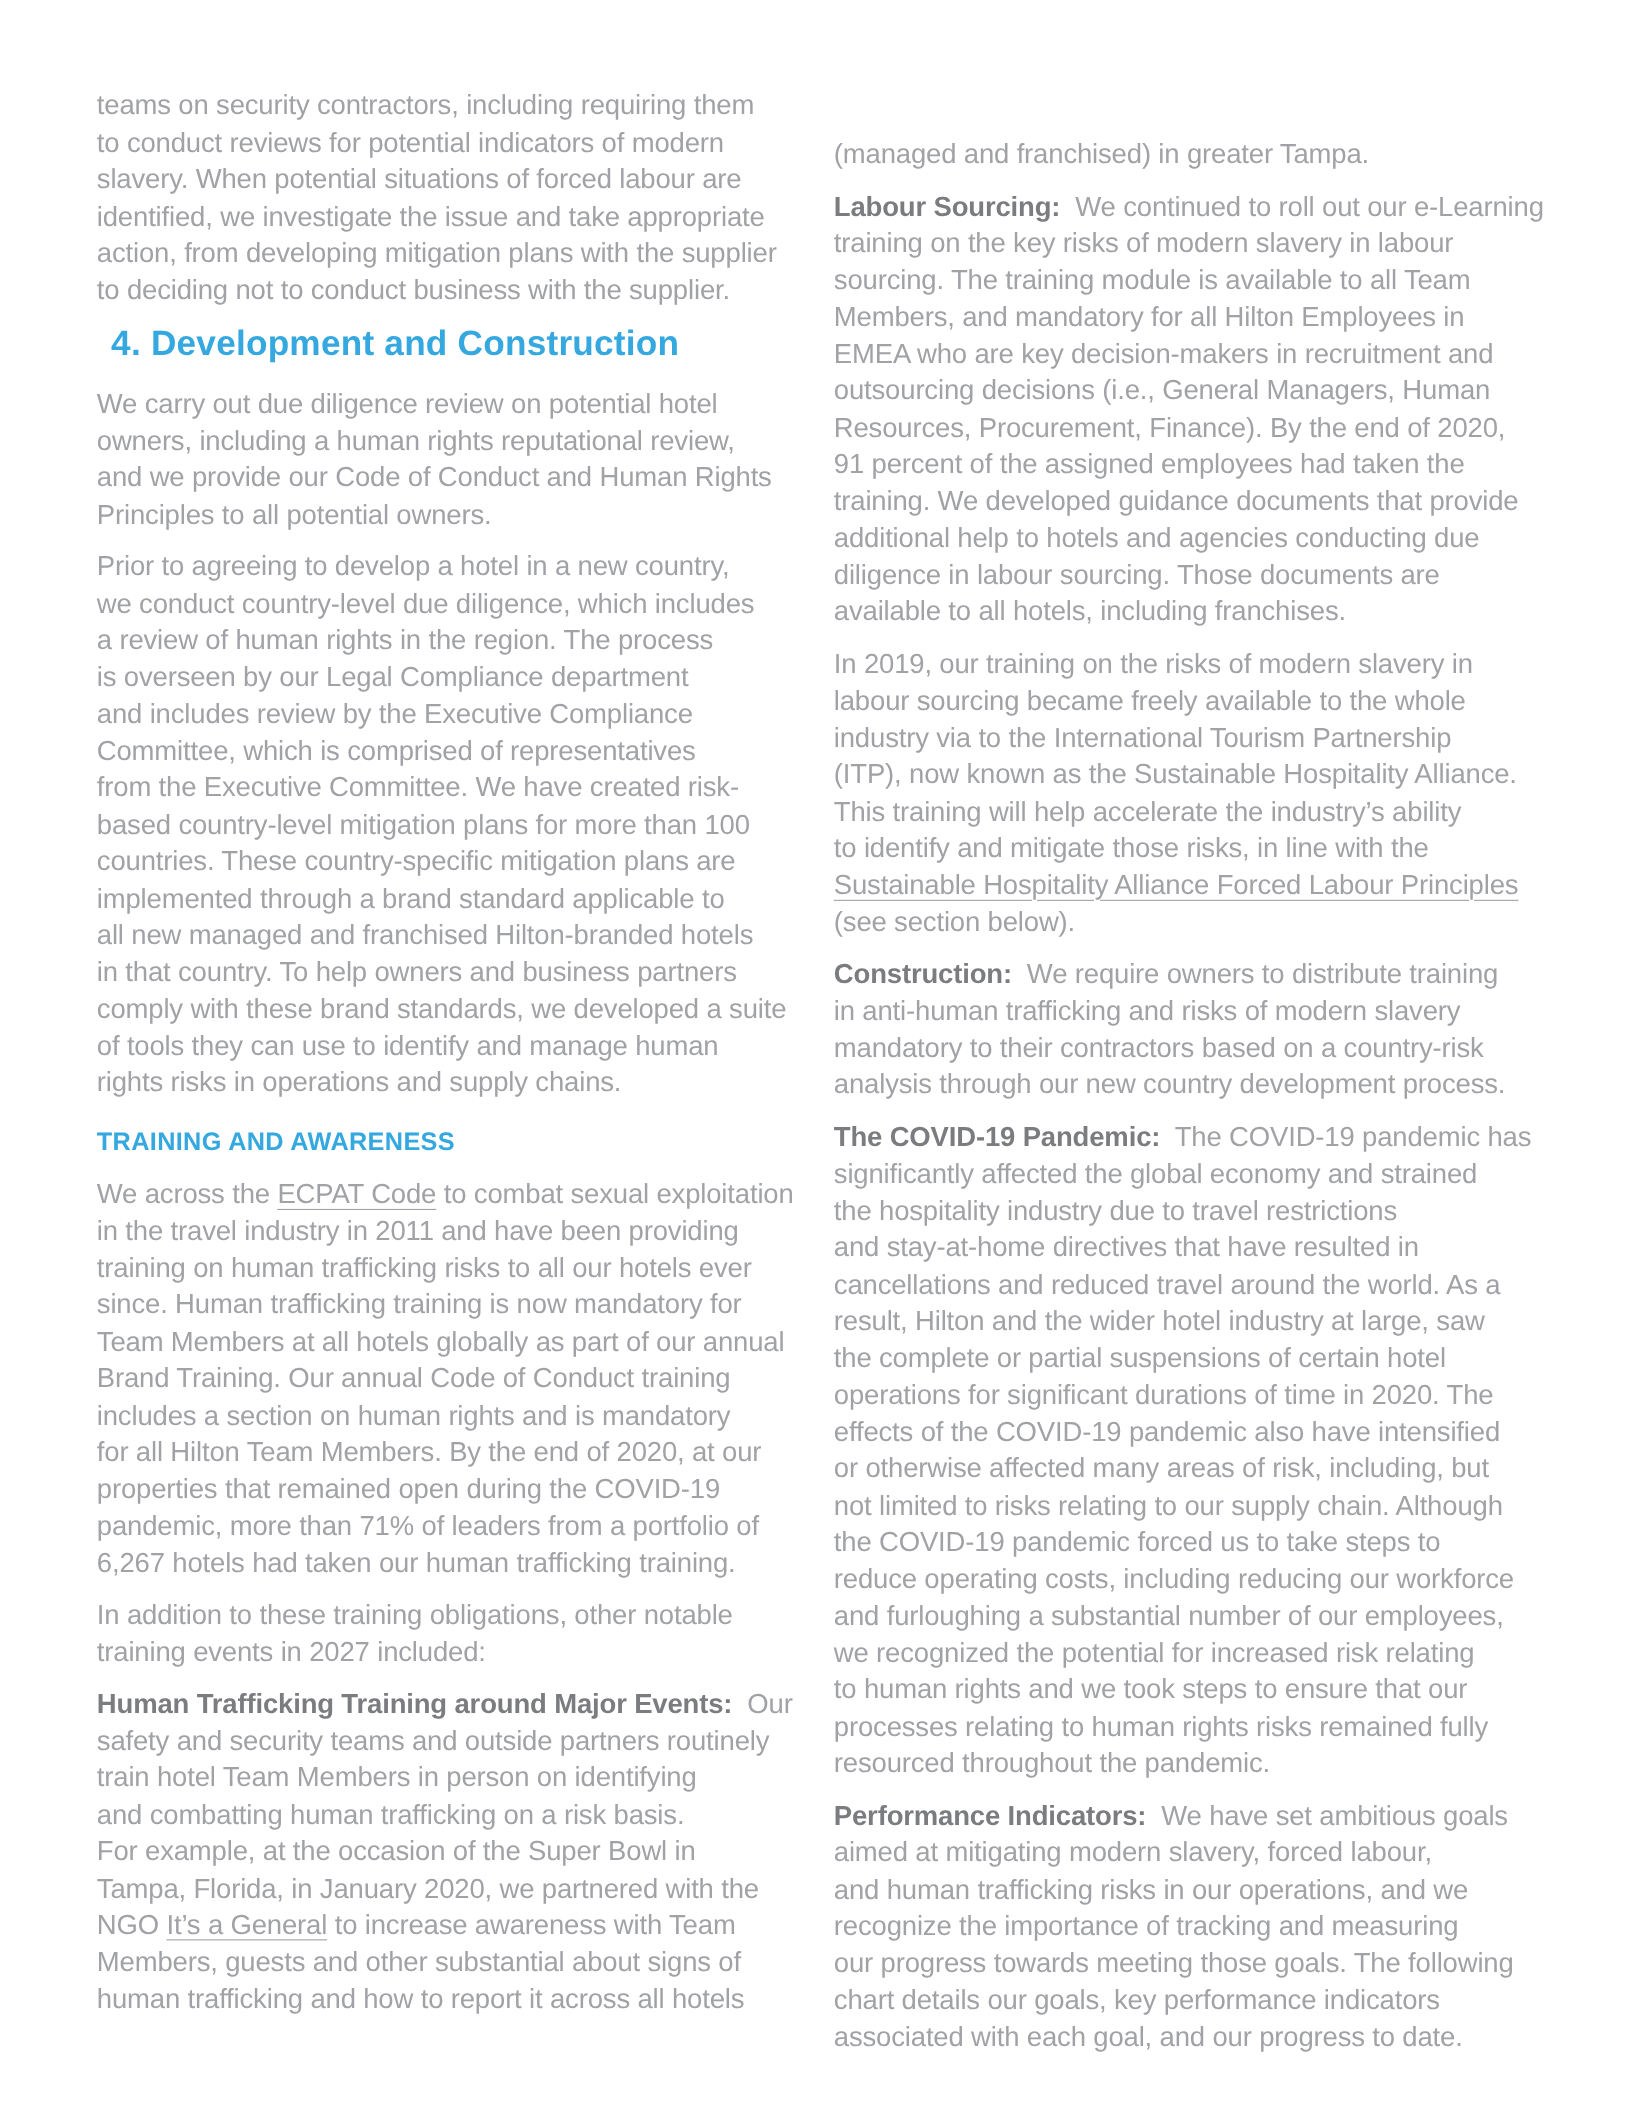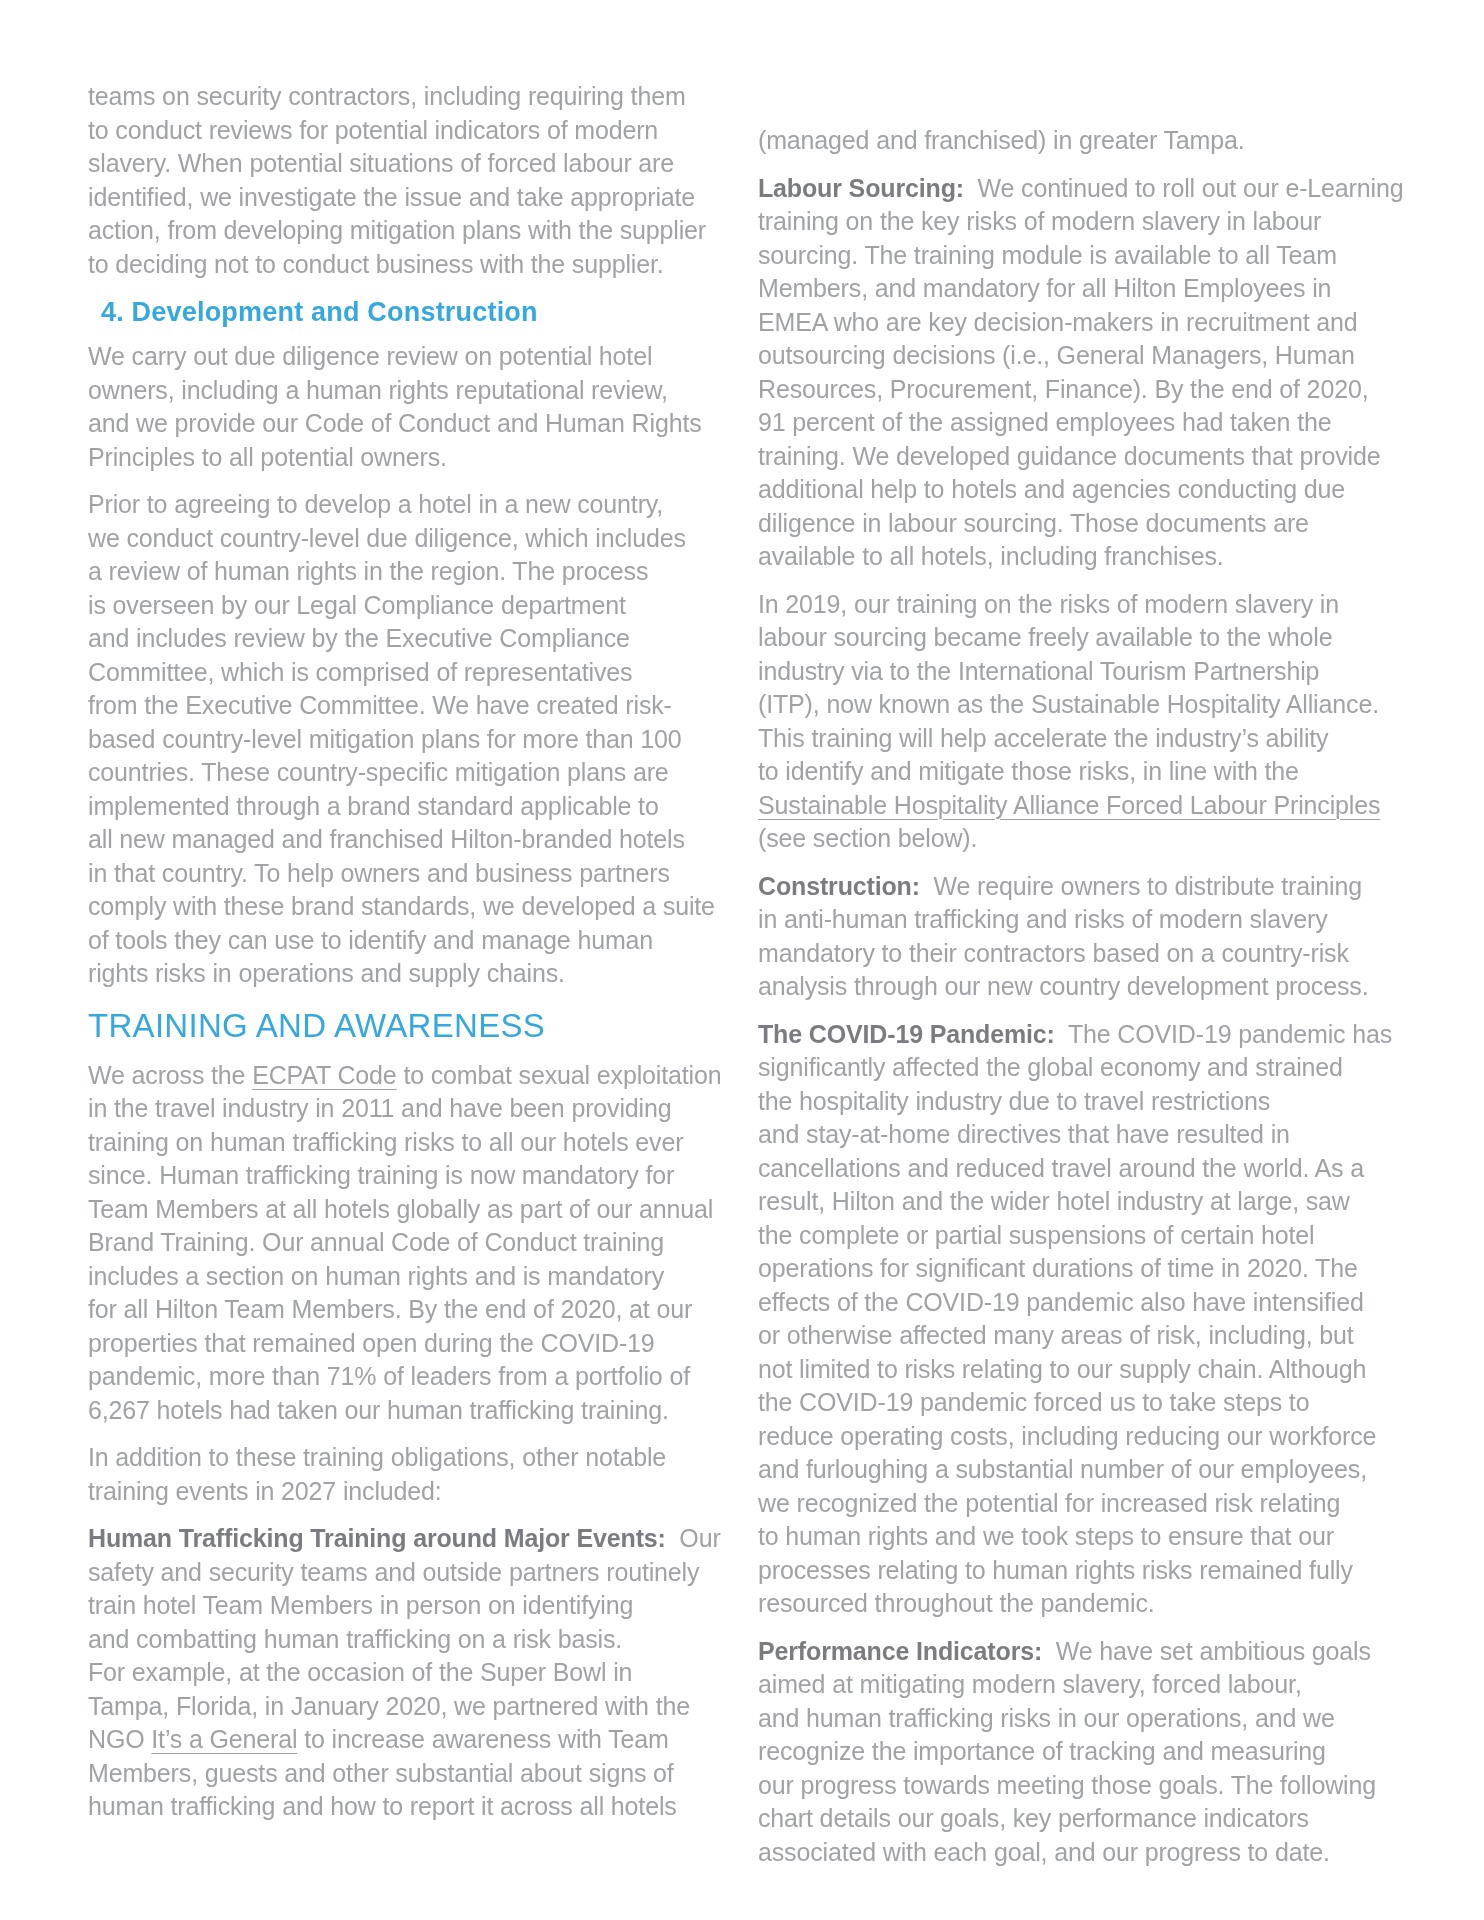--- a/index.html
+++ b/index.html
@@ -26,30 +26,30 @@
     line-height: 33.5px;
     letter-spacing: -0.15px;
     color: var(--body);
     margin: 0 0 14px 0;
     font-weight: 400;
   }
   .h1 {
     white-space: pre;
     color: var(--blue);
     font-weight: 700;
-    font-size: 27px;
+    font-size: 32px;
     line-height: 34px;
     letter-spacing: 0.2px;
-    margin: 8px 0 11px 13px;
+    margin: 8px 0 22px 13px;
   }
   .h2 {
     white-space: pre;
     color: var(--blue);
-    font-weight: 400;
-    font-size: 33px;
+    font-weight: 700;
+    font-size: 23px;
     line-height: 42px;
     letter-spacing: 0.3px;
     margin: 5px 0 12px 0;
   }
   .seg-n { color: inherit; }
   .seg-b { font-weight: 700; color: var(--label); }
   .seg-l {
     color: inherit;
     text-decoration: underline;
     text-decoration-thickness: 1px;

